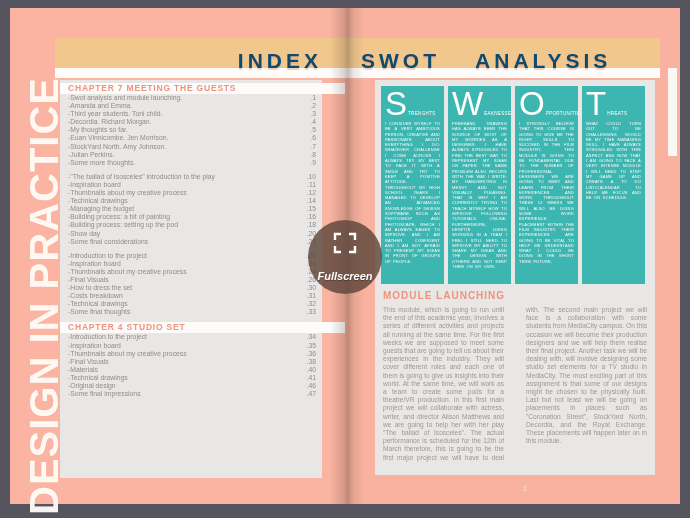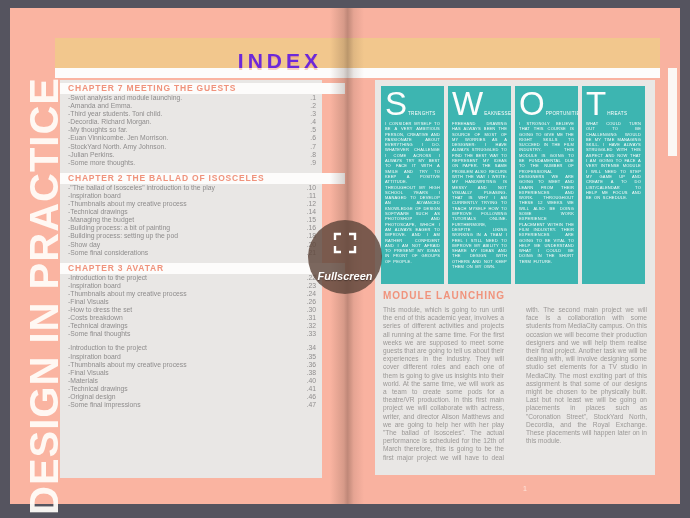--- a/index.html
+++ b/index.html
@@ -12,21 +12,21 @@
 
   
   .band{position:absolute;top:30px;height:30px;background:#f2c78d;}
   .band-l{left:45px;width:290px;}
   .band-r{left:0;width:315px;}
   .strip{position:absolute;top:60px;height:10px;background:#fdfcfb;}
   .strip-l{left:45px;width:290px;}
   .strip-r{left:0;width:315px;}
   .edge-highlight{position:absolute;left:323px;top:60px;width:9px;height:88px;background:#fbf7f4;}
 
-  .header-word{position:absolute;color:#6d28d9;font-weight:bold;font-size:21px;letter-spacing:4px;
+  .header-word{position:absolute;color:#0c4a6e;font-weight:bold;font-size:21px;letter-spacing:4px;
     text-shadow:0 2px 0 rgba(240,148,124,0.45);white-space:nowrap;}
   .hw-index{top:41px;right:23px;}
   .hw-swot{top:41px;left:16px;word-spacing:26px;}
 
   
   .vtitle{position:absolute;left:-201px;top:246px;width:470px;height:52px;
     transform:rotate(-90deg);color:rgba(255,252,248,0.95);font-weight:bold;font-size:40px;
     letter-spacing:1px;line-height:52px;white-space:nowrap;}
 
   
@@ -126,21 +126,20 @@
                 </div>
 
                 <div class="entry">
                   <span class="entry-label">-Some more thoughts.</span>
                   <span class="entry-page">.9</span>
                 </div>
               </div>
           </section>
 
           <section class="chapter">
-            <div class="ch-head">CHAPTER 2 THE BALLAD OF ISOSCELES</div>
             <div class="ch-entries">
 
                 <div class="entry">
                   <span class="entry-label">-"The ballad of Isosceles" introduction to the play</span>
                   <span class="entry-page">.10</span>
                 </div>
 
                 <div class="entry">
                   <span class="entry-label">-Inspiration board</span>
                   <span class="entry-page">.11</span>
@@ -177,21 +176,20 @@
                 </div>
 
                 <div class="entry">
                   <span class="entry-label">-Some final considerations</span>
                   <span class="entry-page">.21</span>
                 </div>
               </div>
           </section>
 
           <section class="chapter">
-            <div class="ch-head">CHAPTER 3 AVATAR</div>
             <div class="ch-entries">
 
                 <div class="entry">
                   <span class="entry-label">-Introduction to the project</span>
                   <span class="entry-page">.22</span>
                 </div>
 
                 <div class="entry">
                   <span class="entry-label">-Inspiration board</span>
                   <span class="entry-page">.23</span>
@@ -223,20 +221,21 @@
                 </div>
 
                 <div class="entry">
                   <span class="entry-label">-Some final thoughts</span>
                   <span class="entry-page">.33</span>
                 </div>
               </div>
           </section>
 
           <section class="chapter">
+            <div class="ch-head">CHAPTER 4 STUDIO SET</div>
             <div class="ch-entries">
 
                 <div class="entry">
                   <span class="entry-label">-Introduction to the project</span>
                   <span class="entry-page">.34</span>
                 </div>
 
                 <div class="entry">
                   <span class="entry-label">-Inspiration board</span>
                   <span class="entry-page">.35</span>
@@ -274,20 +273,21 @@
               </div>
           </section>
 
         </div>
     </div>
 
     <div class="page page-right">
       <div class="band band-r"></div>
       <div class="strip strip-r"></div>
       <div class="edge-highlight"></div>
+      <div class="header-word hw-swot">SWOT ANALYSIS</div>
 
       <div class="swot-box">
         <div class="blocks">
 
             <div class="block">
               <div class="block-head">
                 <span class="block-letter">S</span>
                 <span class="block-title">TRENGHTS</span>
               </div>
               <div class="block-text">I CONSIDER MYSELF TO BE A VERY AMBITIOUS PERSON, CREATIVE AND PASSIONATE ABOUT EVERYTHING I DO. WHATEVER CHALLENGE I COME ACROSS I ALWAYS TRY MY BEST TO FACE IT WITH A SMILE AND TRY TO KEEP A POSITIVE ATTITUDE. THROUGHOUT MY HIGH SCHOOL YEARS I MANAGED TO DEVELOP AN ADVANCED KNOWLEDGE OF DESIGN SOFTWARE SUCH AS PHOTOSHOP AND PHOTOSCAPE, WHICH I AM ALWAYS EAGER TO IMPROVE. AND I AM RATHER CONFIDENT AND I AM NOT AFRAID TO PRESENT MY IDEAS IN FRONT OF GROUPS OF PEOPLE.</div>

